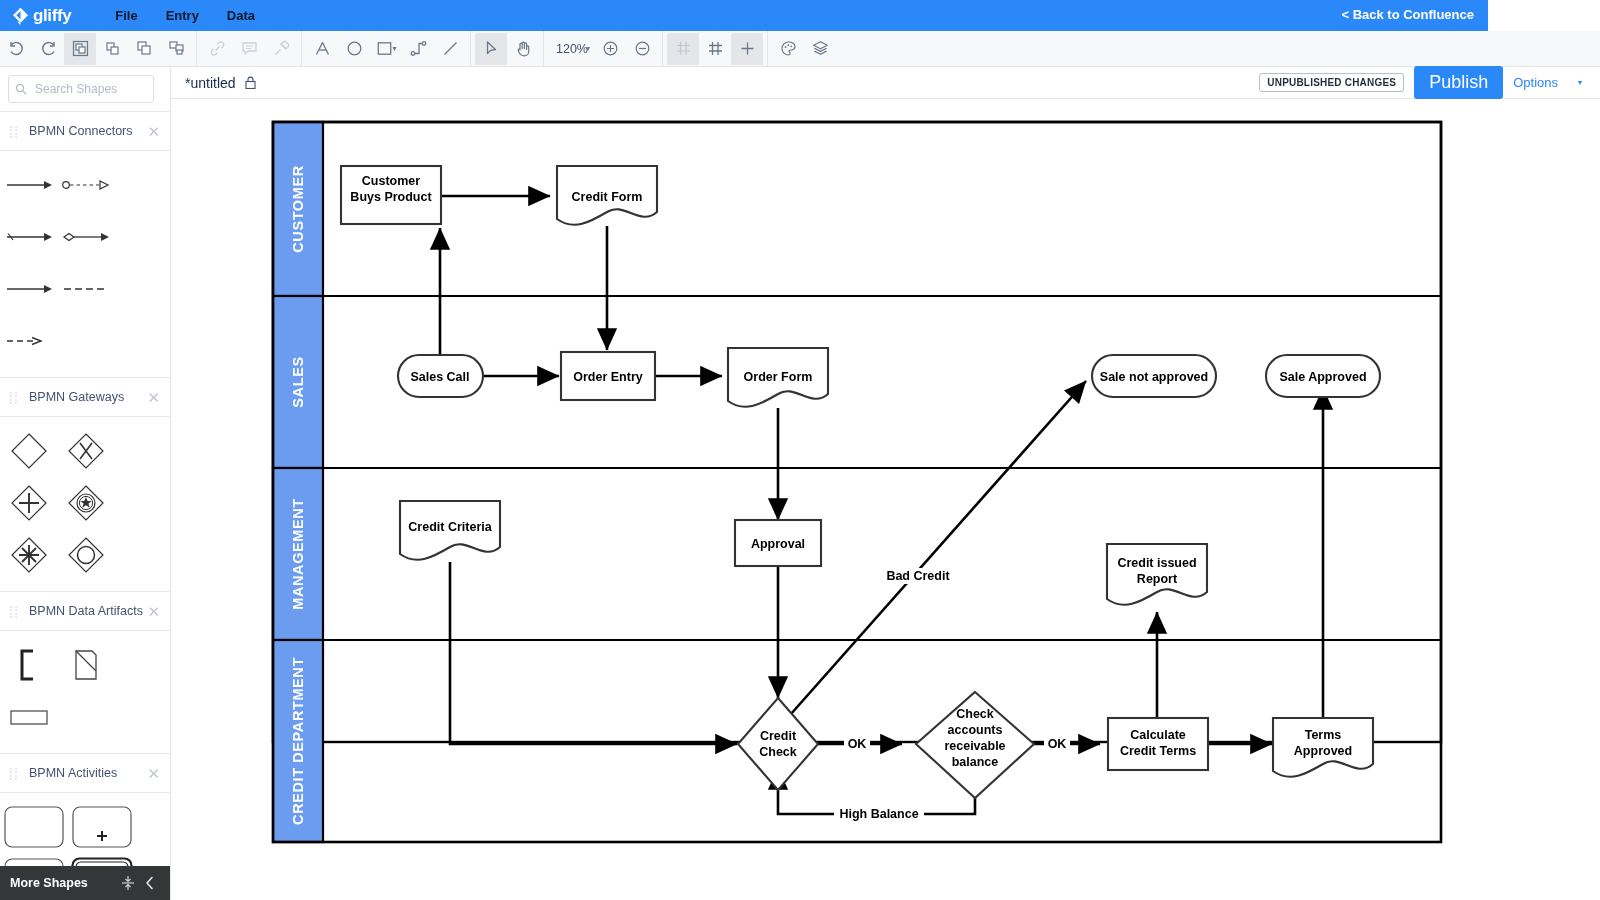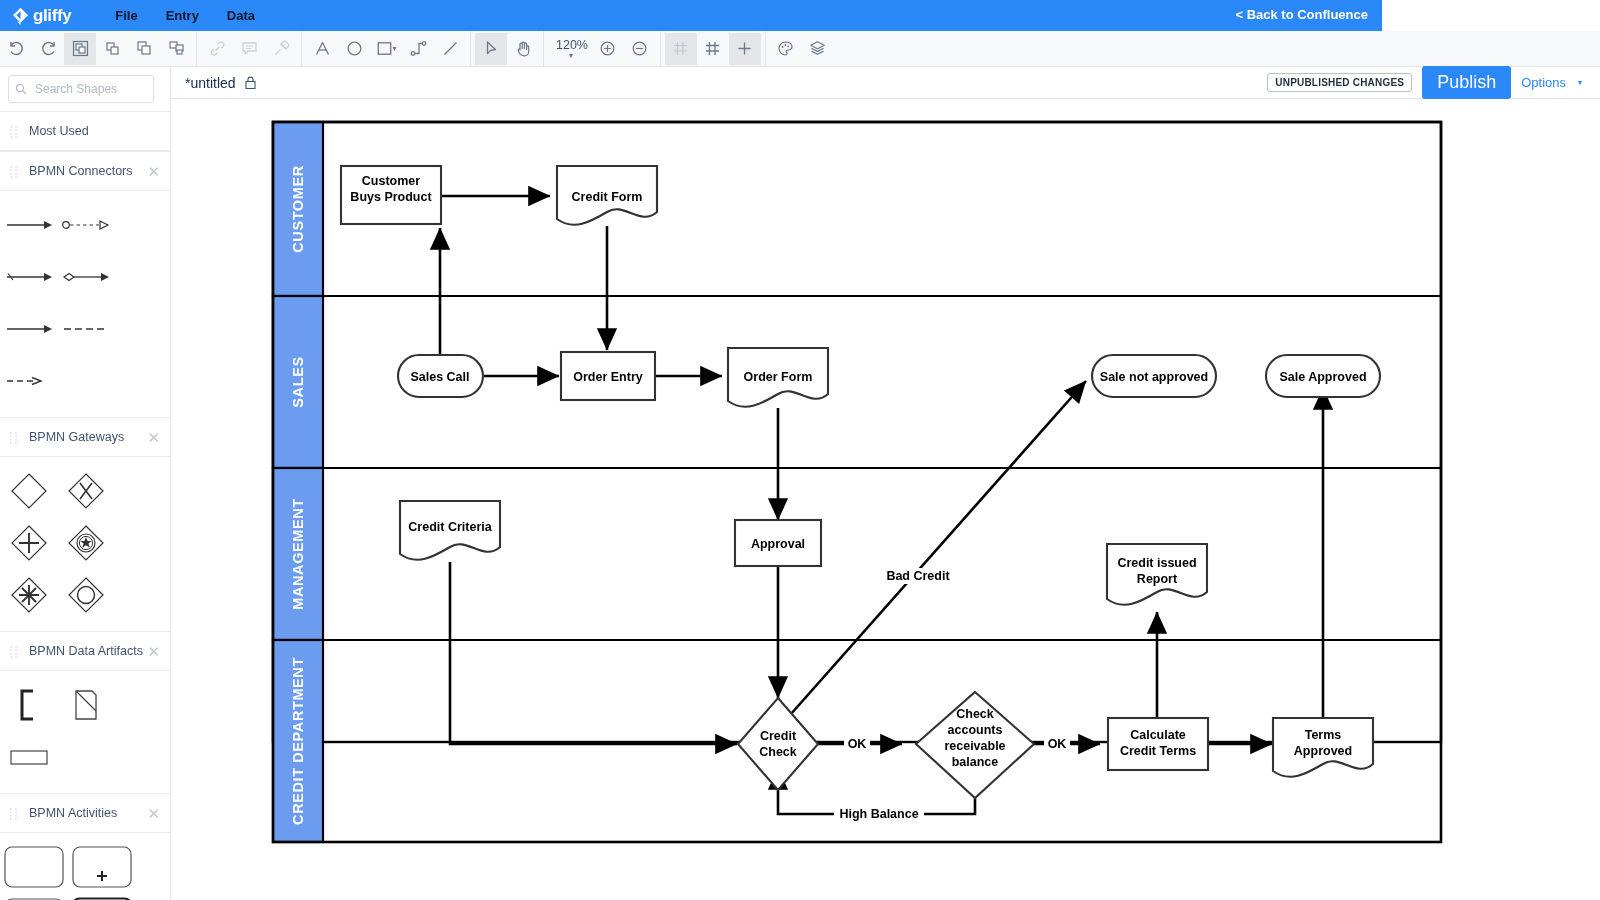--- a/index.html
+++ b/index.html
@@ -7,21 +7,21 @@
   html, body {
     margin: 0; padding: 0;
     width: 1600px; height: 900px;
     overflow: hidden;
     font-family: "Liberation Sans", sans-serif;
     background: #ffffff;
   }
 
   
   .topbar {
-    position: absolute; left: 0; top: 0; width: 1382px; height: 31px;
+    position: absolute; left: 0; top: 0; width: 1488px; height: 31px;
     background: #2b88f8;
     display: flex; align-items: center;
   }
   .logo-wrap { display: flex; align-items: center; margin-left: 10px; }
   .logo-mark { width: 20px; height: 20px; margin-right: 3px; }
   .logo-text {
     color: #ffffff; font-size: 17px; font-weight: bold; letter-spacing: -0.4px;
   }
   .menu-items { display: flex; margin-left: 30px; }
   .menu-item {
@@ -46,21 +46,21 @@
     justify-content: center; cursor: pointer; position: relative;
   }
   .tb-btn.active { background: #e4e6e9; }
   .tb-btn.disabled { opacity: 0.38; }
   .tb-btn svg { display: block; }
   .tb-caret {
     font-size: 8px; color: #6b778c; margin-left: -2px; line-height: 1;
   }
   .zoom-level {
     font-size: 12.5px; color: #42526e; padding: 0 4px 0 8px;
-    display: flex; align-items: center; cursor: pointer; flex-direction: column;
+    display: flex; align-items: center; cursor: pointer;
   }
 
   
   .sidebar {
     position: absolute; left: 0; top: 67px; width: 171px; height: 833px;
     background: #ffffff; border-right: 1px solid #e2e4e7; overflow: hidden;
   }
   .search-row {
     height: 28px; margin: 8px 16px 0 8px; border: 1px solid #dcdfe4;
     border-radius: 3px; display: flex; align-items: center; padding: 0 6px;
@@ -115,21 +115,21 @@
     border: 1px solid #b9bfc8; border-radius: 3px; padding: 3px 7px;
     font-size: 10px; font-weight: bold; color: #1f2d3d; letter-spacing: .2px; margin-left: 40px;
   }
   .publish-btn {
     background: #2b88f8; color: #fff; font-size: 18px; border: none;
     border-radius: 3px; padding: 6px 15px; cursor: pointer;
     font-family: "Liberation Sans", sans-serif;
   }
   .options-btn {
     color: #2b88f8; font-size: 13px; cursor: pointer; display: flex;
-    align-items: center; gap: 12px; padding-right: 4px;
+    align-items: center; gap: 20px; padding-right: 4px;
   }
 
   
   .canvas {
     position: absolute; left: 172px; top: 100px; width: 1428px; height: 800px;
     background: #ffffff; overflow: hidden;
   }
 </style>
 </head>
 <body>
@@ -329,33 +329,20 @@
       <svg width="12" height="12" viewBox="0 0 12 12" fill="none" stroke="#b3bac5" stroke-width="1.2">
         <circle cx="5" cy="5" r="3.6"></circle>
           <path d="M7.8 7.8 L11 11"></path>
       </svg>
     </span>
     <input type="text" placeholder="Search Shapes" style="">
   </div>
 
   <div style="height:8px"></div>
 
-  <div class="sb-header">
-    <span class="grip">
-      <i></i>
-        <i></i>
-        <i></i>
-        <i></i>
-        <i></i>
-        <i></i>
-        <i></i>
-        <i></i>
-    </span>
-    <span class="sb-title">Most Used</span>
-  </div>
 
   <div class="sb-header">
     <span class="grip">
       <i></i>
         <i></i>
         <i></i>
         <i></i>
         <i></i>
         <i></i>
         <i></i>
@@ -531,20 +518,35 @@
     </div>
     <div class="shape-cell sel" style="width:68px;height:52px">
       <svg width="62" height="44" viewBox="0 0 62 44">
         <rect class="selbox" x="1.5" y="1.5" width="59" height="41" rx="7" fill="none" stroke="#222" stroke-width="2.2"></rect>
         <rect x="5" y="5" width="52" height="34" rx="5" fill="none" stroke="#222" stroke-width="1.1"></rect>
       </svg>
     </div>
 
   </div>
 
+  <div class="more-shapes">
+    <span class="more-shapes-label">More Shapes</span>
+    <span class="ms-icon">
+      <svg width="14" height="16" viewBox="0 0 14 16" fill="none" stroke="#cfd1d3" stroke-width="1.2">
+        <path d="M7 1 V6 M4.5 4 L7 6.5 L9.5 4"></path>
+        <path d="M1 8 H13"></path>
+        <path d="M7 15 V10 M4.5 12 L7 9.5 L9.5 12"></path>
+      </svg>
+    </span>
+    <span class="ms-icon">
+      <svg width="12" height="14" viewBox="0 0 12 14" fill="none" stroke="#e4e5e6" stroke-width="1.6">
+        <path d="M8 1.5 L3 7 L8 12.5" stroke-linejoin="round" stroke-linecap="round"></path>
+      </svg>
+    </span>
+  </div>
 </div>
 
 <div class="dochead">
   <span class="doc-title">*untitled</span>
   <span class="lock-icon">
     <svg width="11" height="13" viewBox="0 0 11 13" fill="none" stroke="#42526e" stroke-width="1.1">
       <rect x="1" y="5.5" width="9" height="7"></rect>
       <path d="M3 5.5 V3.6 a2.5 2.5 0 0 1 5 0 V5.5"></path>
     </svg>
   </span>

